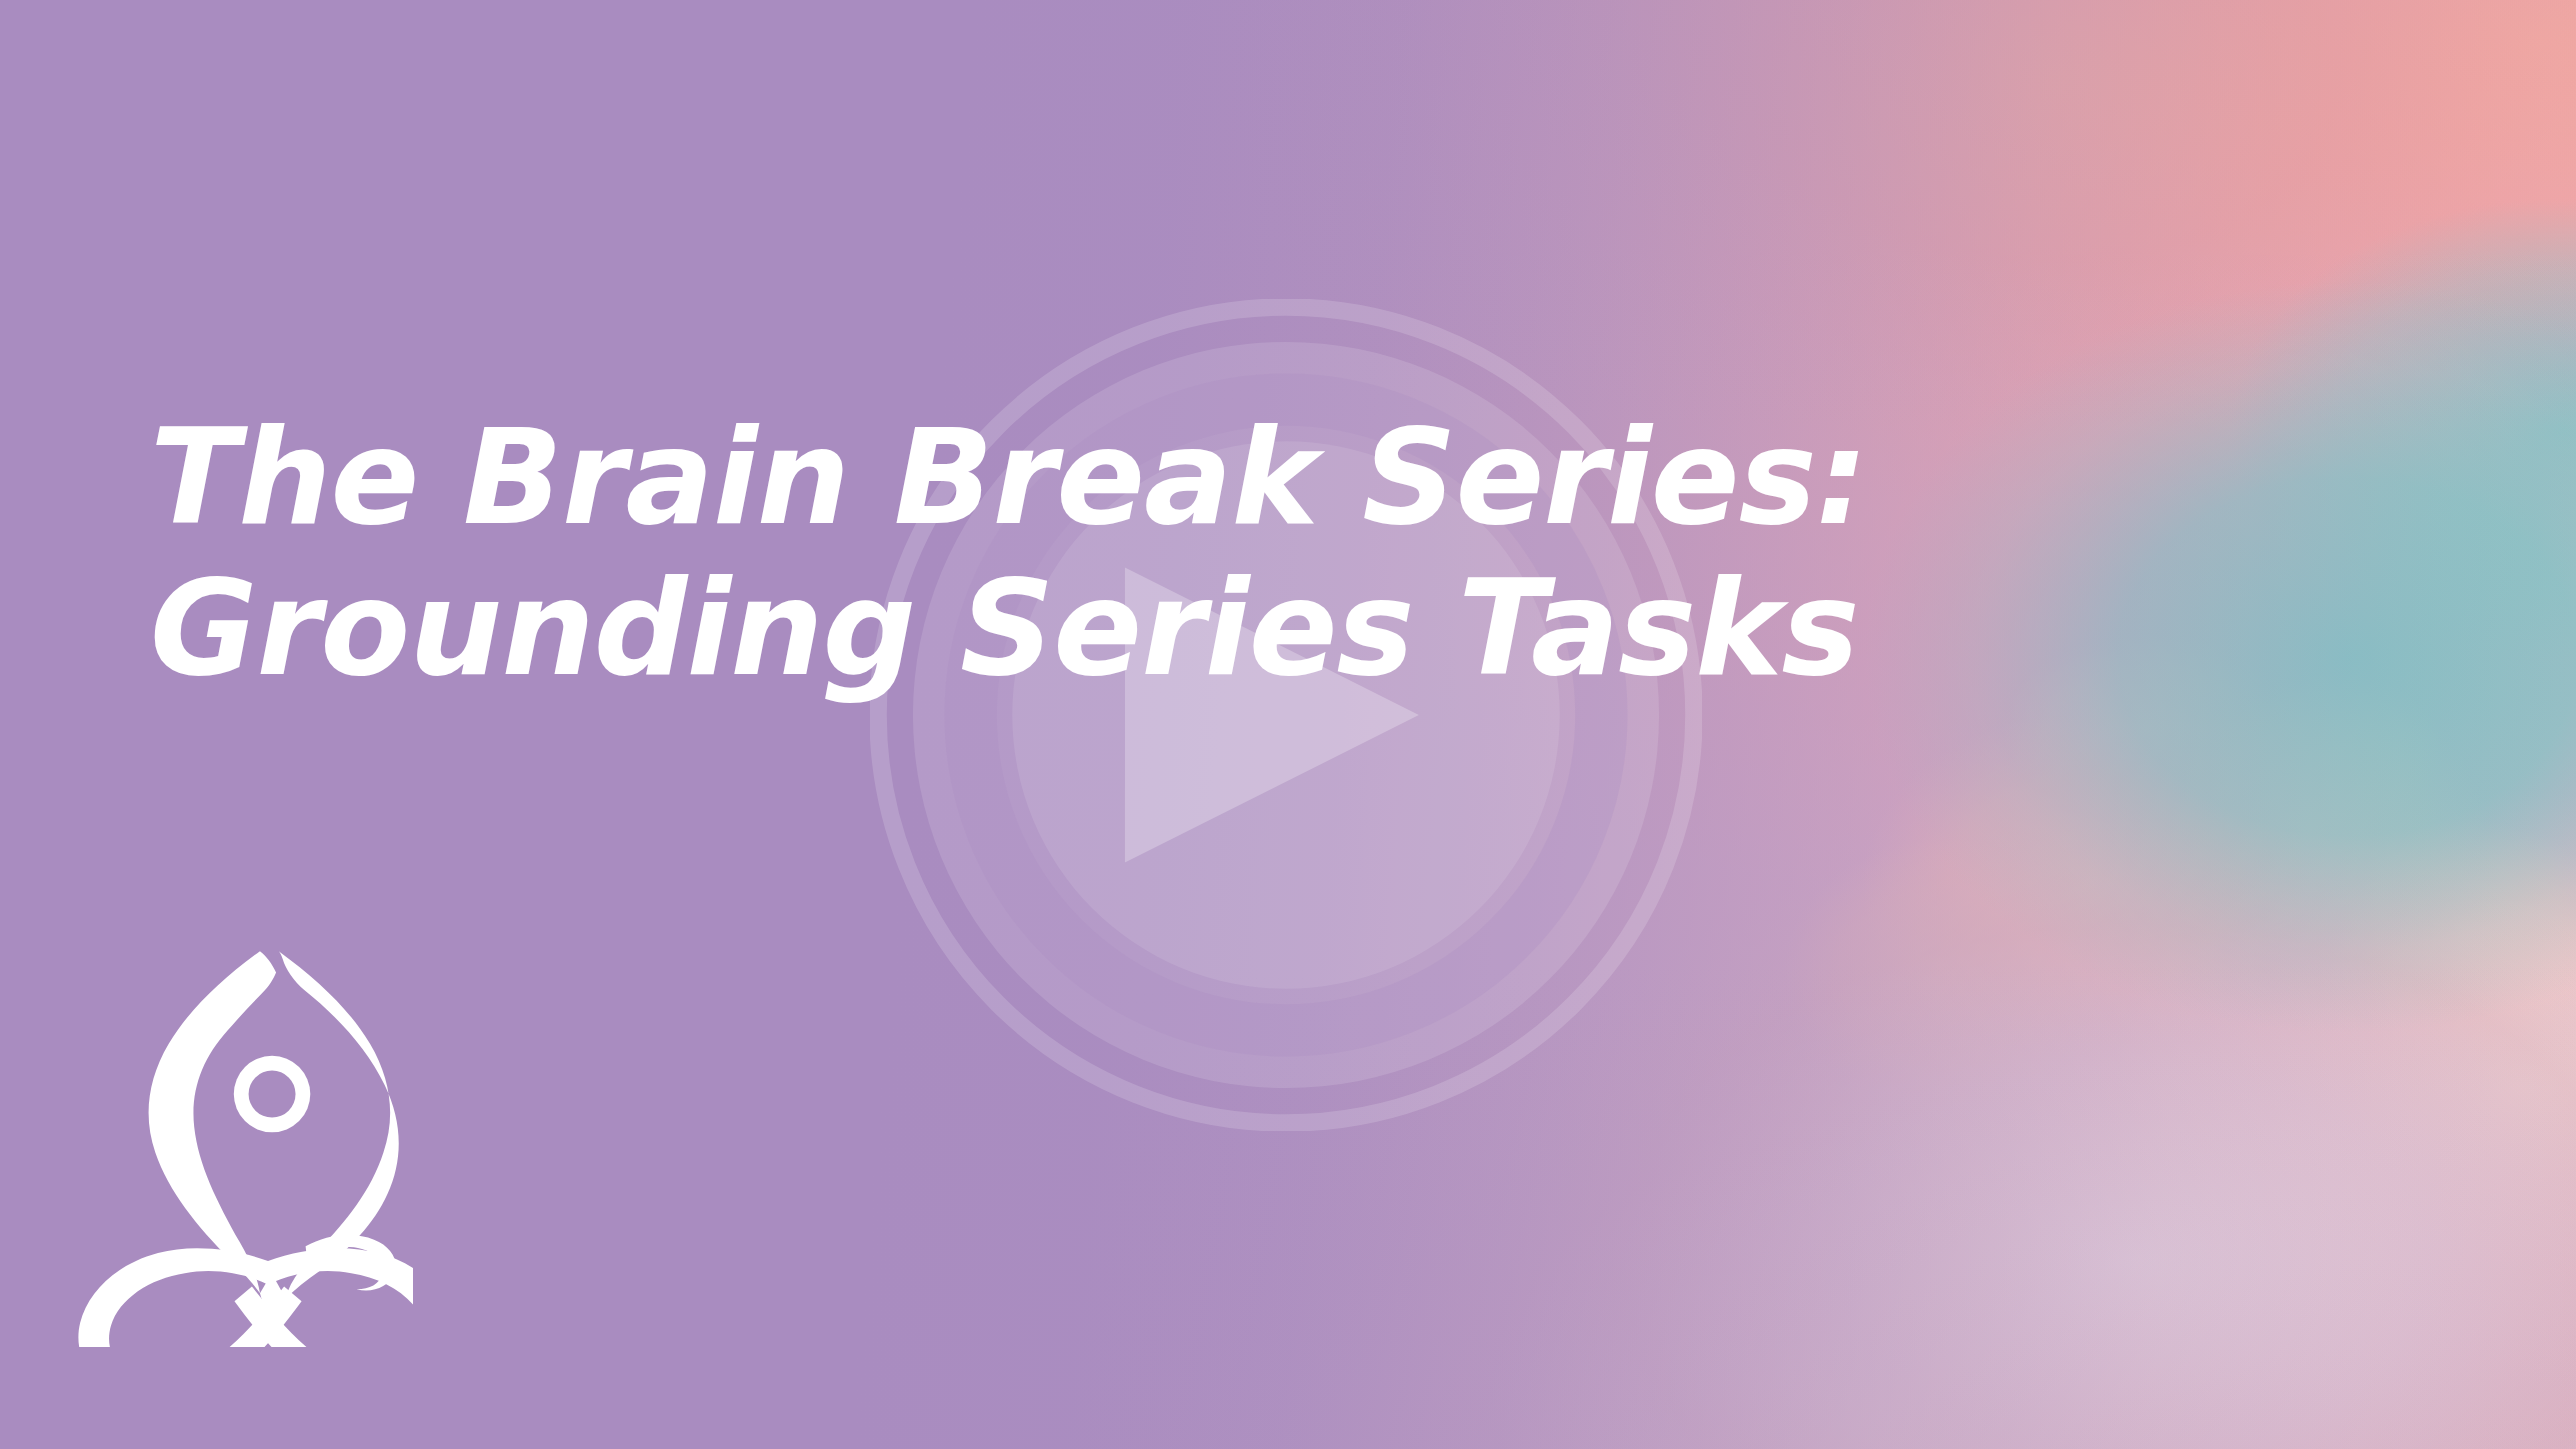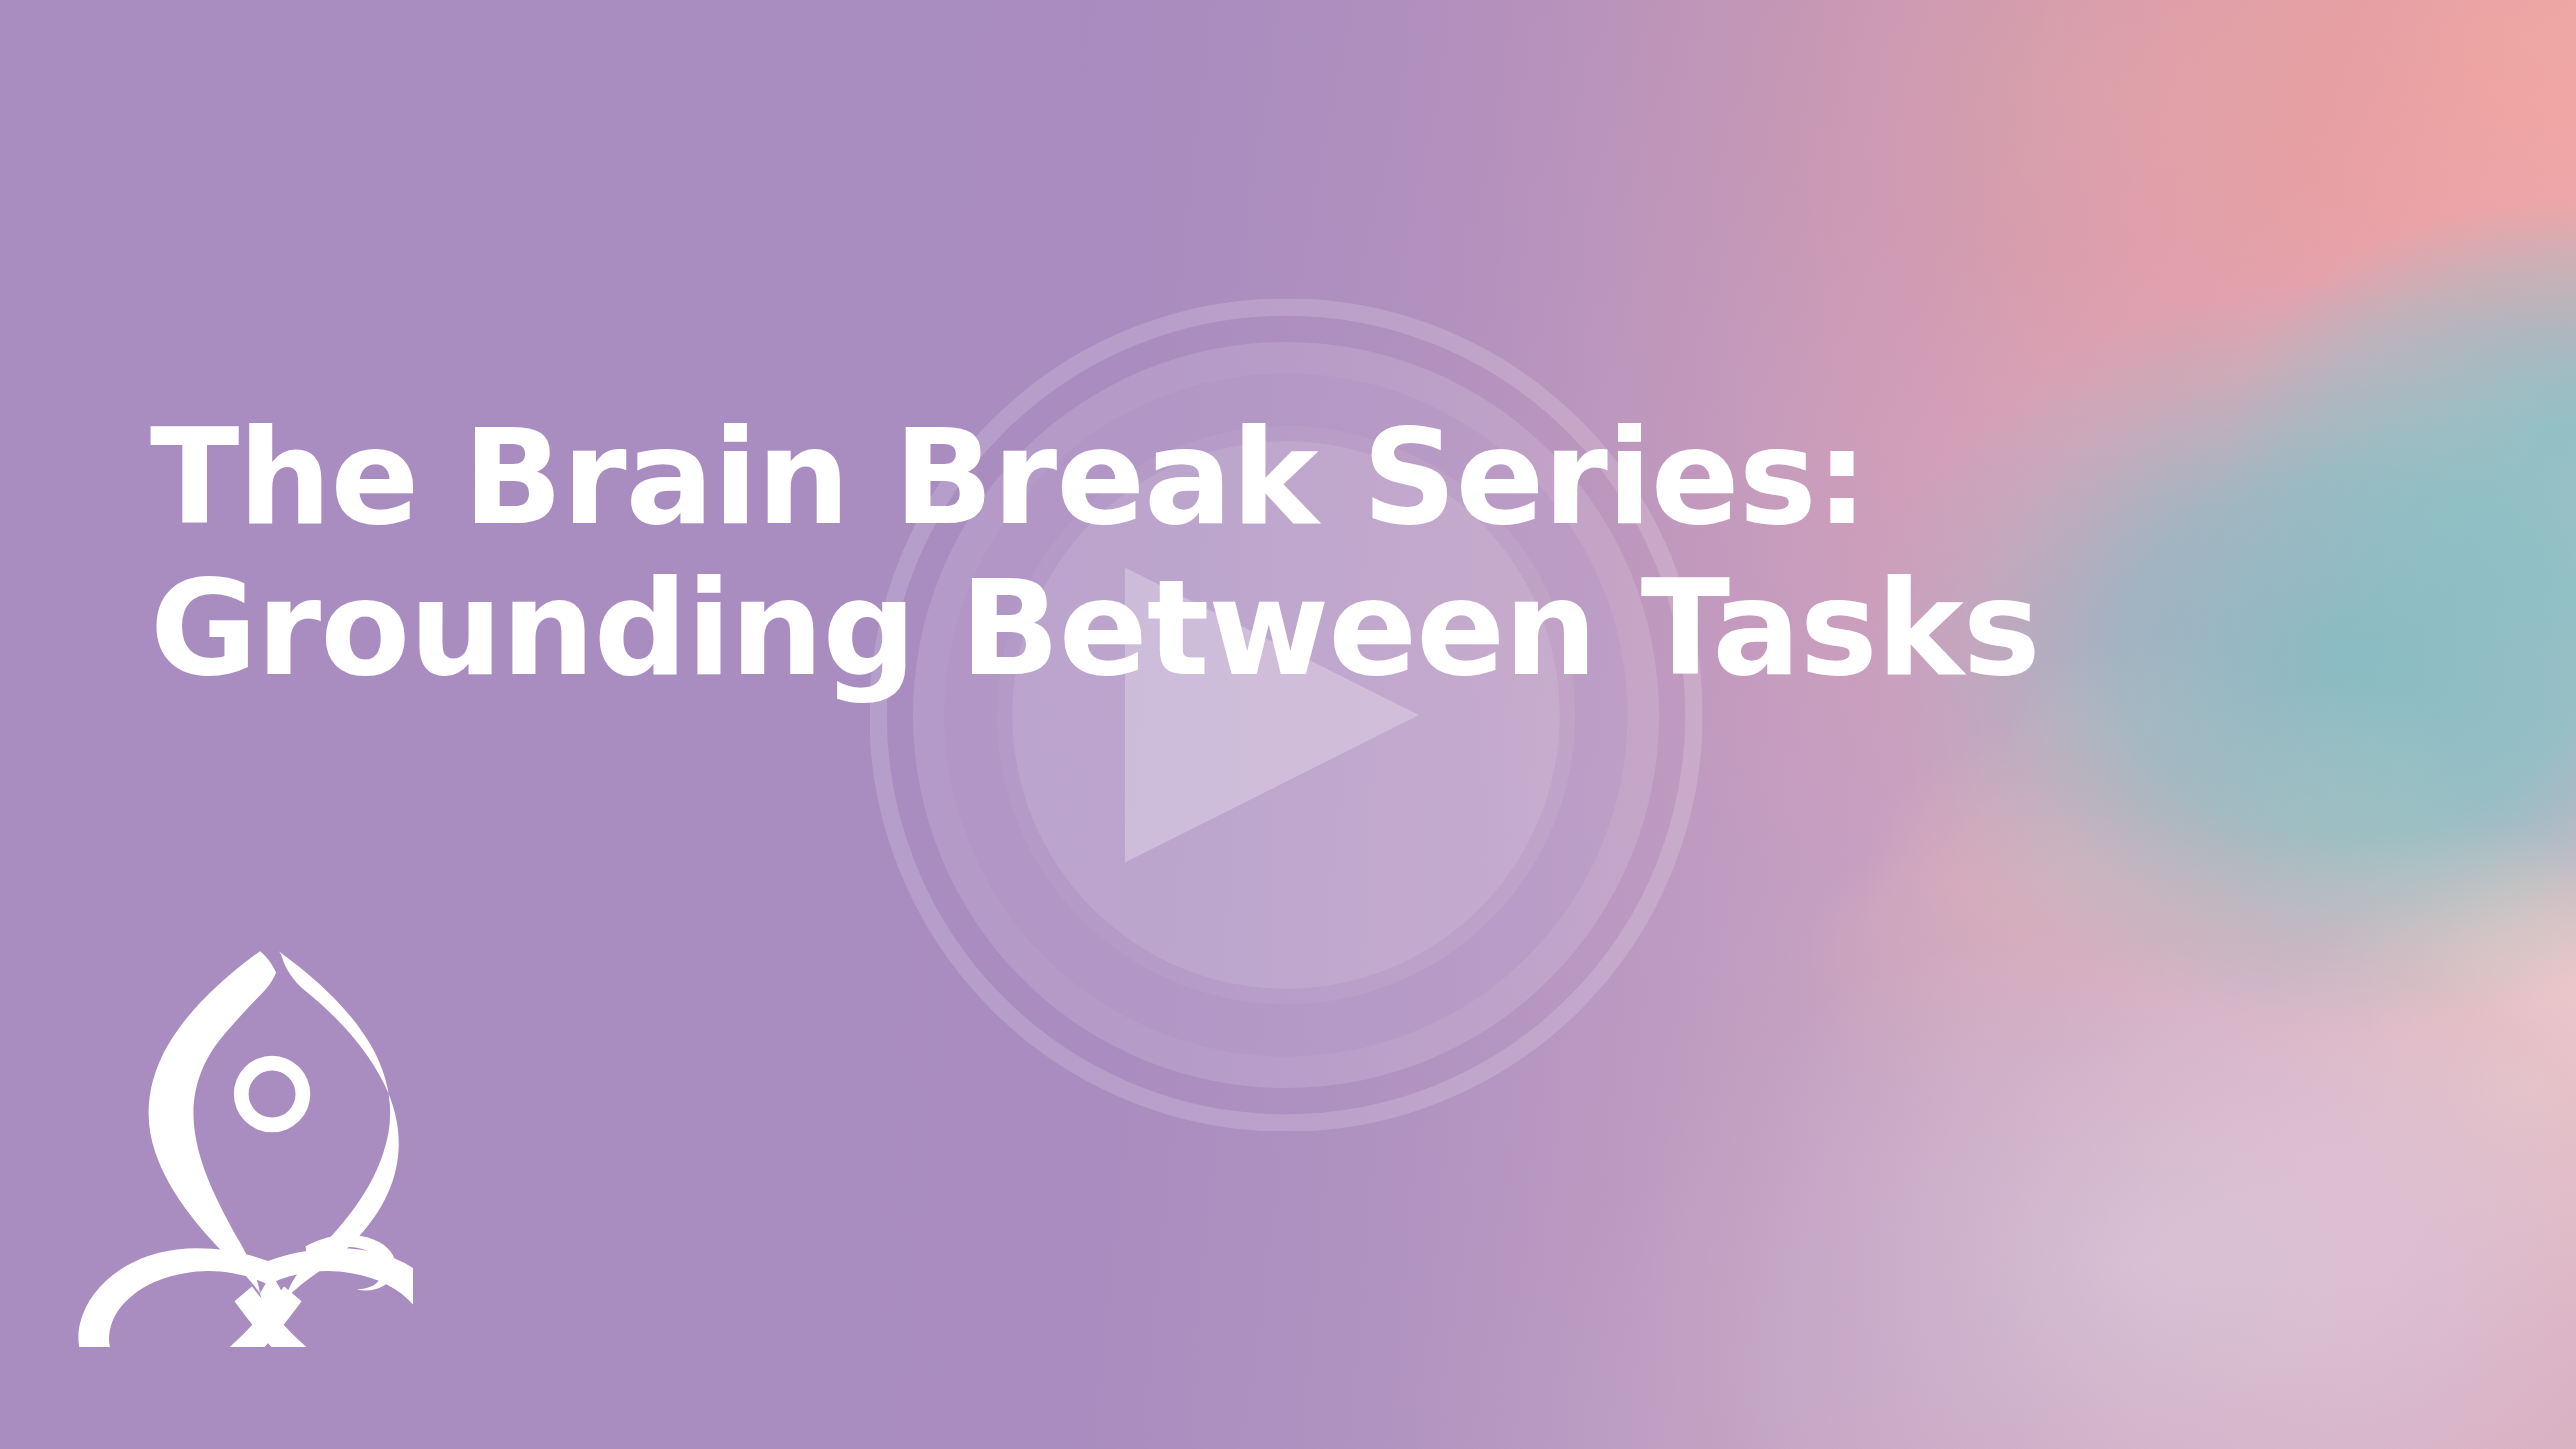--- a/index.html
+++ b/index.html
@@ -10,20 +10,21 @@
   body {
     font-family: "Liberation Sans", sans-serif;
   }
 
   #stage {
     position: relative;
     width: 2576px;
     height: 1449px;
     overflow: hidden;
     background: #A98CC0;
+    font-style: italic;
   }
 
   
   .bg-photo {
     position: absolute;
     inset: 0;
     background:
       
       radial-gradient(ellipse 604px 470px at 2348px 657px,
         rgba(118,196,198,0.95) 0%, rgba(126,198,198,0.8) 38%,
@@ -150,21 +151,21 @@
       <circle cx="620" cy="620" r="470" fill="none" stroke="rgba(169,140,192,0.26)" stroke-width="78"></circle>
 
       <circle cx="620" cy="620" r="408" fill="rgba(255,255,255,0.10)"></circle>
 
       <path d="M 380 400 L 818 620 L 380 840 Z" fill="rgba(255,255,255,0.26)"></path>
     </svg>
   </div>
 
   <div class="title-block">
     <div class="title-line">The Brain Break Series:</div>
-    <div class="title-line">Grounding Between Tasks</div>
+    <div class="title-line">Grounding Series Tasks</div>
   </div>
 
   <div class="brand-logo">
     <svg viewBox="0 0 520 620" xmlns="http://www.w3.org/2000/svg">
       <g fill="#ffffff">
 
         <path d="M 292 30
                  C 232 74, 186 118, 156 168
                  C 124 222, 118 278, 136 330
                  C 156 388, 198 440, 248 490

